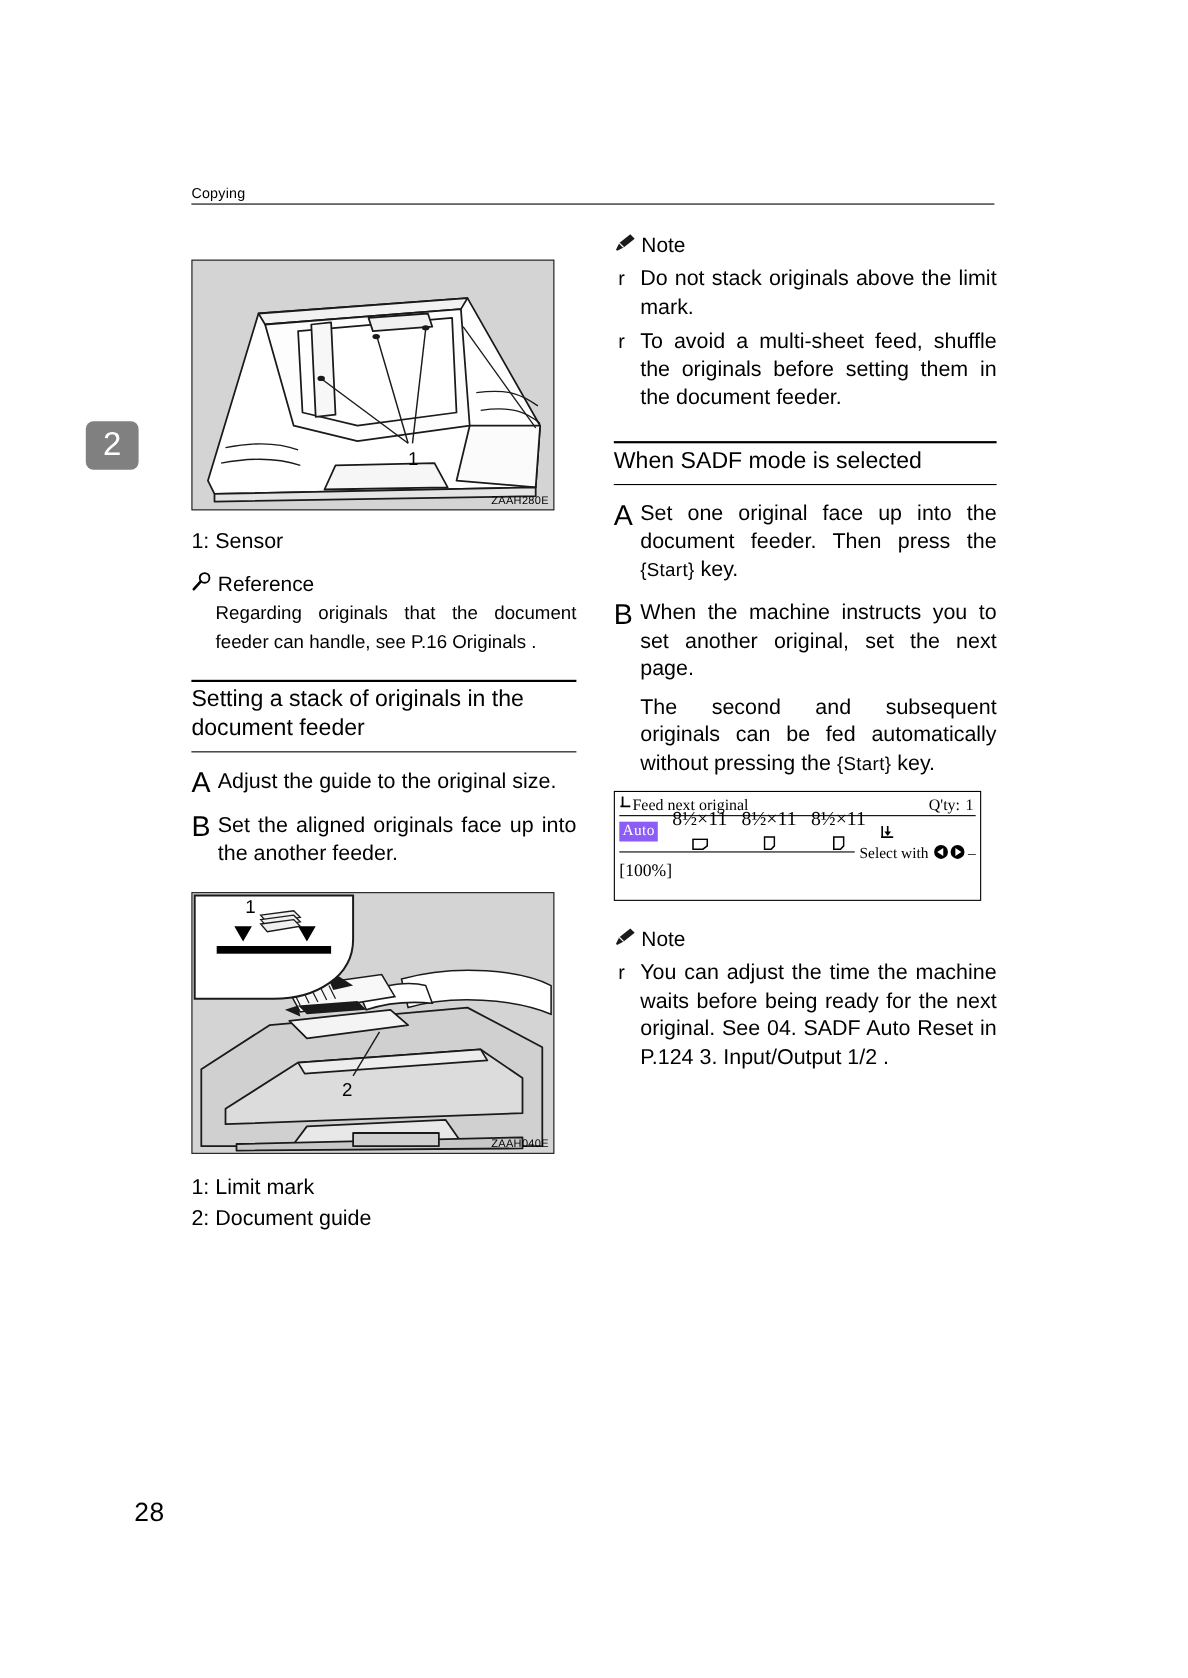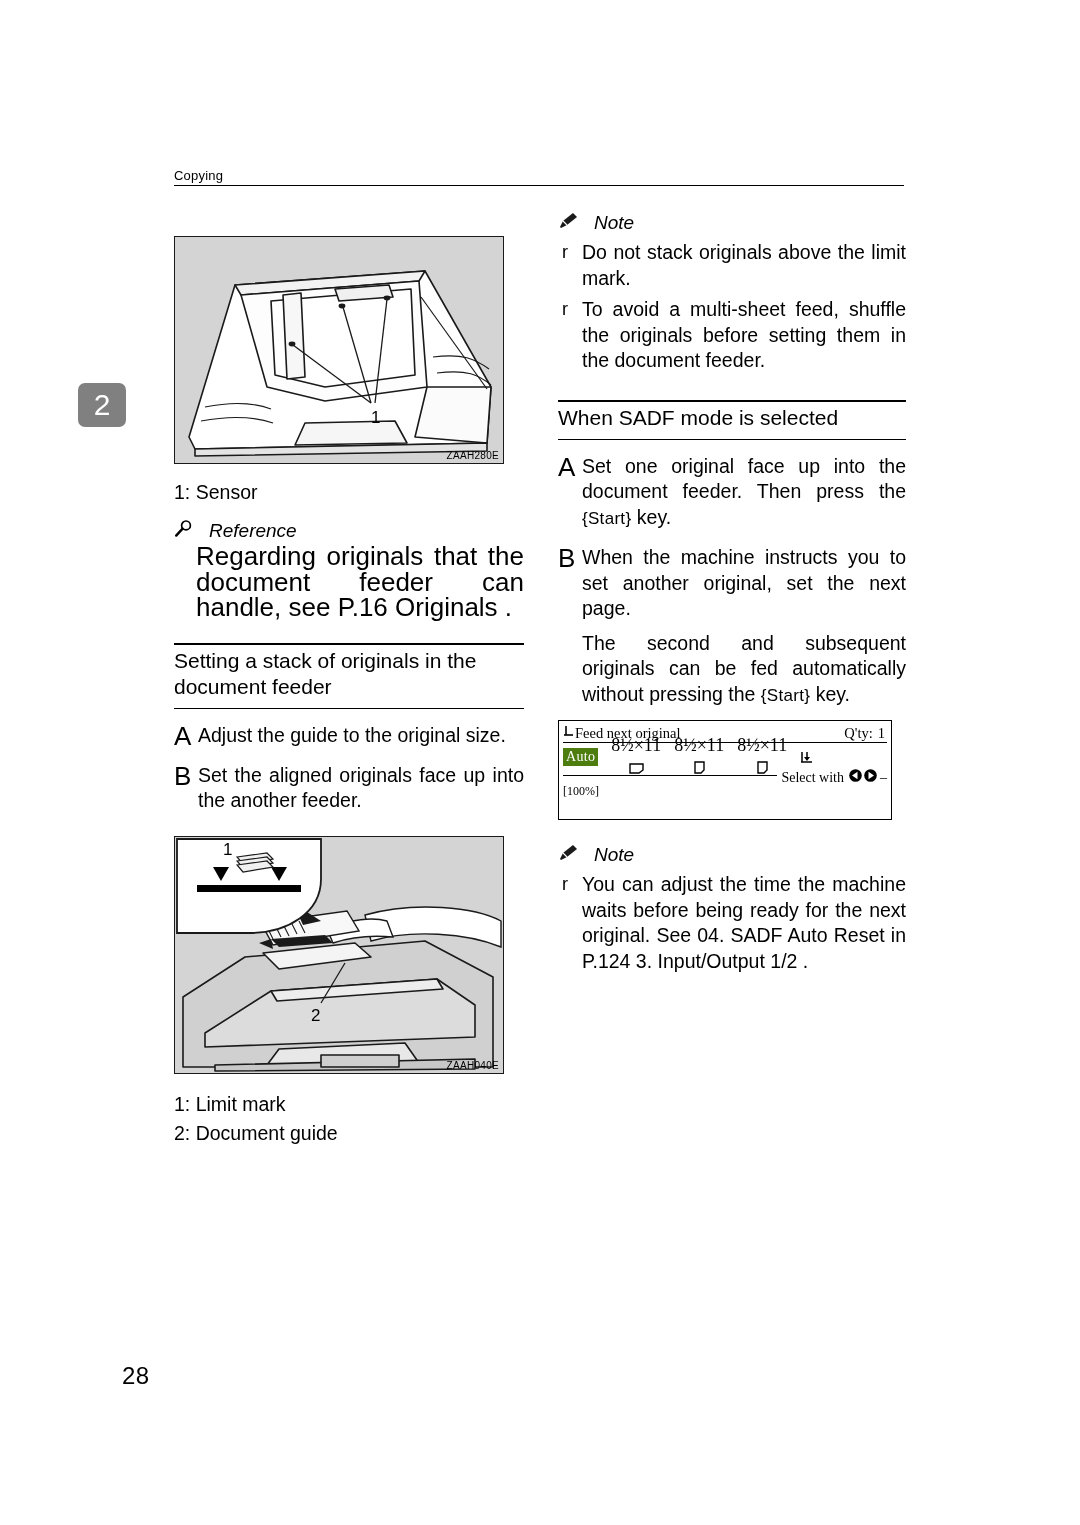--- a/index.html
+++ b/index.html
@@ -131,22 +131,21 @@
     margin-top: 9px;
     font-size: 19.5px;
     line-height: 25.5px;
     text-align: justify;
   }
 
   
   .icon-head {
     display: flex;
     align-items: flex-end;
-    gap: 16px;
-    font-style: italic;
+    gap: 5px;
   }
   .icon-head .ih-label {
     font-size: 19px;
     line-height: 22px;
   }
   .bullet-row {
     display: flex;
     margin-top: 6px;
   }
   .bullet-mark {
@@ -160,21 +159,21 @@
   }
   .bullet-text {
     flex: 1 1 auto;
     font-size: 19.5px;
     line-height: 25.5px;
     text-align: justify;
   }
   .ref-body {
     margin-left: 22px;
     margin-top: 2px;
-    font-size: 26px;
+    font-size: 17px;
     line-height: 25.5px;
     text-align: justify;
   }
 
   .keycap {
     font-size: 17px;
     letter-spacing: .3px;
   }
 
   
@@ -206,21 +205,21 @@
   }
   .lcd-row2 {
     position: absolute;
     left: 4px; top: 25px; right: 4px;
     height: 22px;
     display: flex;
     align-items: center;
     font-size: 14px;
   }
   .chip-auto {
-    background: #4d7c0f;
+    background: #8b5cf6;
     color: #fff;
     padding: 1px 3px;
     font-size: 14px;
     letter-spacing: .3px;
   }
   .size-item {
     display: inline-flex;
     align-items: center;
     gap: 2px;
     margin-left: 13px;
@@ -239,21 +238,21 @@
   .rule-seg {
     flex: 1 1 auto;
     border-bottom: 1.4px solid #000;
     margin-bottom: 4px;
     margin-right: 4px;
   }
   .select-with { white-space: nowrap; }
   .lcd-row4 {
     position: absolute;
     left: 4px; top: 63px;
-    font-size: 12px;
+    font-size: 16px;
   }
 </style>
 </head>
 <body>
 
 <div class="running-head">
   <div class="rh-text">Copying</div>
   <div class="rh-rule"></div>
 </div>
 

